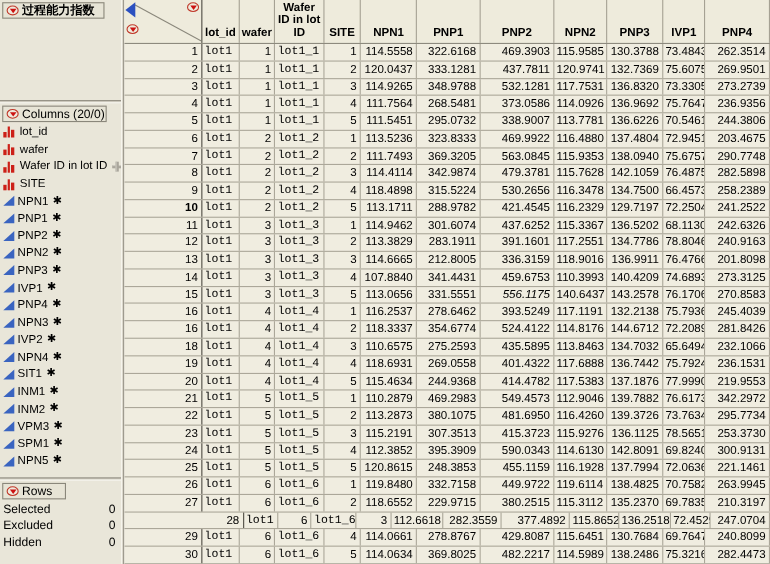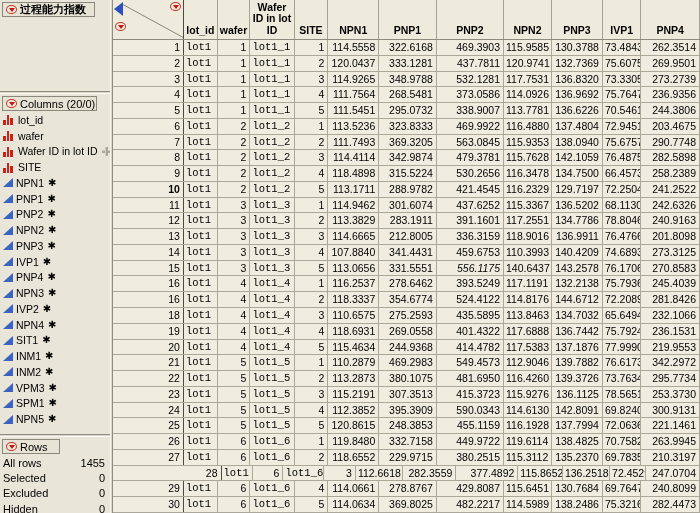--- a/index.html
+++ b/index.html
@@ -195,24 +195,20 @@
 
   <div class="divider" style="top:434px;"></div>
 
   <div class="panel panel-rows">
     <div class="phdr" style="width:58px;">
       <span class="rt"></span>
       <span>Rows</span>
     </div>
     <div id="rows-stats">
         <div class="stat">
-          <span>All rows</span>
-          <span>1455</span>
-        </div>
-        <div class="stat">
           <span>Selected</span>
           <span>0</span>
         </div>
         <div class="stat">
           <span>Excluded</span>
           <span>0</span>
         </div>
         <div class="stat">
           <span>Hidden</span>
           <span>0</span>

